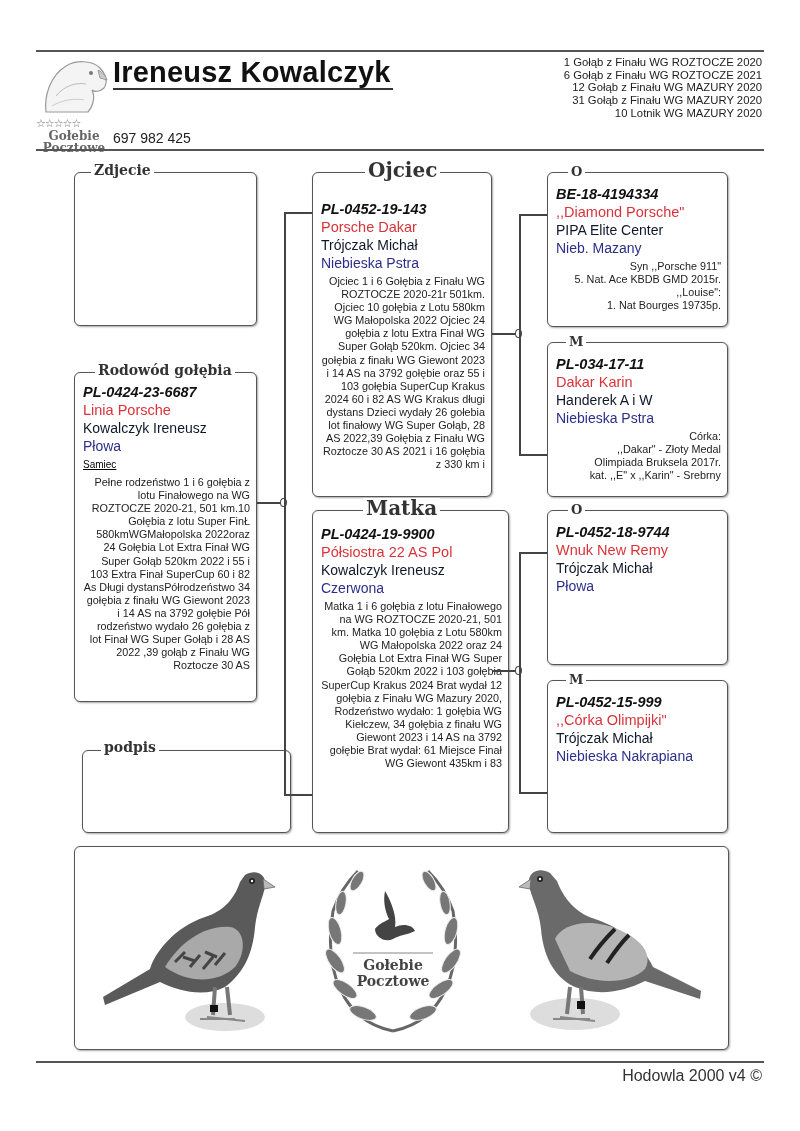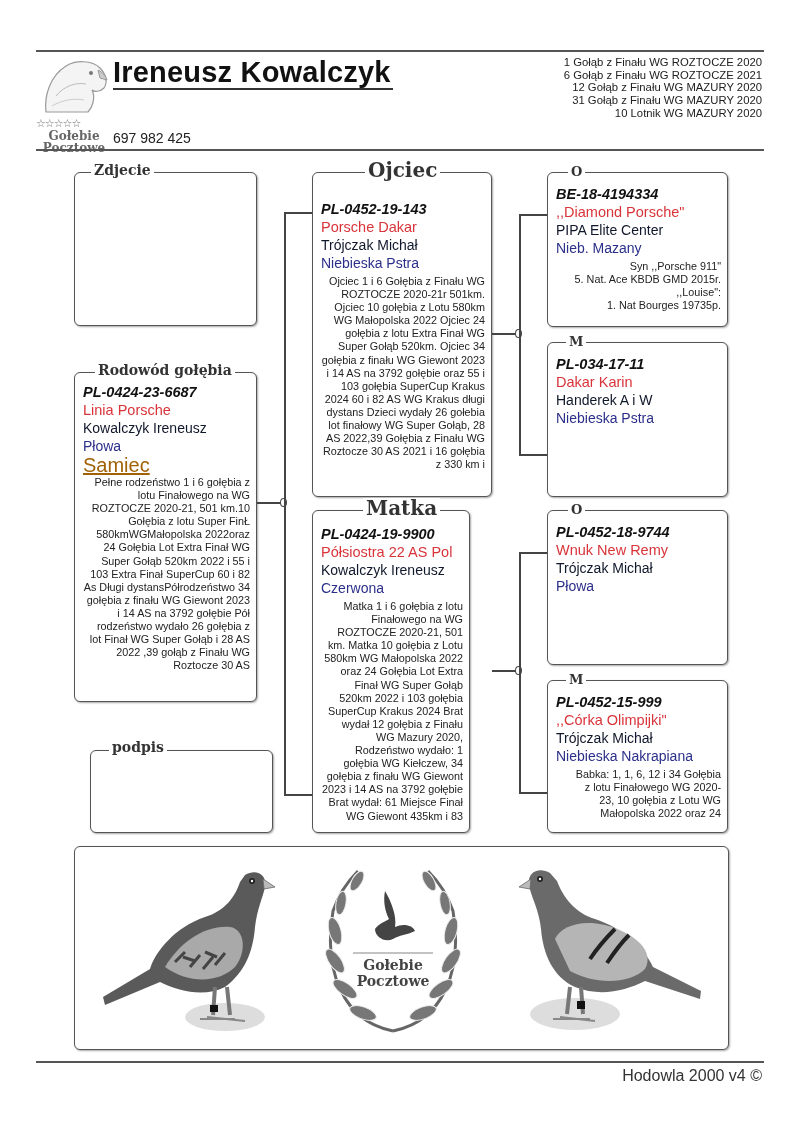--- a/index.html
+++ b/index.html
@@ -15,21 +15,21 @@
   .box { position:absolute; border:1.5px solid #555; border-radius:6px; background:#fff; box-shadow:1px 1px 2px rgba(0,0,0,0.35); box-sizing:border-box;padding-left:40px; }
   .legend { position:absolute; background:#fff; font-family:"DejaVu Serif", serif; font-weight:bold; color:#333; padding:0 3px; line-height:1; }
   .legend.big { font-size:20px; }
   .legend.med { font-size:14px; }
   .legend.small { font-size:13px; }
   .content { position:absolute; left:8px; right:6px; }
   .ring { font-weight:bold; font-style:italic; font-size:14.5px; color:#111; line-height:18px; }
   .name { font-size:14.5px; color:#d8343a; line-height:18px; }
   .breeder { font-size:14px; color:#0f172a; line-height:18px; }
   .color { font-size:14px; color:#2b2f8a; line-height:19px; }
-  .sex { font-size:20px; color:#a16207; line-height:18px;text-decoration:underline; }
+  .sex { font-size:10px; color:#000000; line-height:18px;text-decoration:underline; }
   .desc { font-size:10.8px; color:#222; line-height:13.1px; margin-top:2px;text-align:right; }
   .line { position:absolute; background:#444; }
   .node { position:absolute; width:5px; height:7px; border:1px solid #444; border-radius:50%; background:#fff; }
   .footer { right:38px; top:1067px; font-size:16px; color:#333; }
 </style>
 </head>
 <body>
 
 <div class="hr" style="left:36px; top:50px; width:728px;"></div>
 
@@ -69,42 +69,42 @@
   <div class="content" style="top:10px;">
     <div class="ring">PL-0424-23-6687</div>
     <div class="name">Linia Porsche</div>
     <div class="breeder">Kowalczyk Ireneusz</div>
     <div class="color">Płowa</div>
     <div class="sex">Samiec</div>
     <div class="desc" style="height:210px; overflow:hidden;">Pełne rodzeństwo 1 i 6 gołębia z lotu Finałowego na WG ROZTOCZE 2020-21, 501 km.10 Gołębia z lotu Super FinŁ 580kmWGMałopolska 2022oraz 24 Gołębia Lot Extra Finał WG Super Gołąb 520km 2022 i 55 i 103 Extra Finał SuperCup 60 i 82 As Długi dystansPółrodzeństwo 34 gołębia z finału WG Giewont 2023 i 14 AS na 3792 gołębie Pół rodzeństwo wydało 26 gołębia z lot Finał WG Super Gołąb i 28 AS 2022 ,39 gołąb z Finału WG Roztocze 30 AS</div>
   </div>
 </div>
 
-<div class="box" style="left:90px; top:750px; width:183px; height:83px;">
+<div class="box" style="left:82px; top:750px; width:209px; height:83px;">
   <span class="legend med" style="left:18px; top:-11px;">podpis</span>
 </div>
 
 <div class="line" style="left:257px; top:502px; width:27px; height:1.5px;"></div>
 <div class="node" style="left:280px; top:498px;"></div>
 <div class="line" style="left:284px; top:212px; width:1.5px; height:582px;"></div>
 <div class="line" style="left:284px; top:212px; width:28px; height:1.5px;"></div>
 <div class="line" style="left:284px; top:794px; width:28px; height:1.5px;"></div>
 
 <div class="box" style="left:312px; top:172px; width:180px; height:325px;">
   <span class="legend big" style="left:52px; top:-13px;">Ojciec</span>
   <div class="content" style="top:27px;">
     <div class="ring">PL-0452-19-143</div>
     <div class="name">Porsche Dakar</div>
     <div class="breeder">Trójczak Michał</div>
     <div class="color">Niebieska Pstra</div>
     <div class="desc" style="height:224px; overflow:hidden;">Ojciec 1 i 6 Gołębia z Finału WG ROZTOCZE 2020-21r 501km. Ojciec 10 gołębia z Lotu 580km WG Małopolska 2022 Ojciec 24 gołębia z lotu Extra Finał WG Super Gołąb 520km. Ojciec 34 gołębia z finału WG Giewont 2023 i 14 AS na 3792 gołębie oraz 55 i 103 gołębia SuperCup Krakus 2024 60 i 82 AS WG Krakus długi dystans Dzieci wydały 26 gołebia lot finałowy WG Super Gołąb, 28 AS 2022,39 Gołębia z Finału WG Roztocze 30 AS 2021 i 16 gołębia z 330 km i</div>
   </div>
 </div>
 
-<div class="box" style="left:312px; top:510px; width:158px; height:323px;">
+<div class="box" style="left:312px; top:510px; width:197px; height:323px;">
   <span class="legend big" style="left:50px; top:-13px;">Matka</span>
   <div class="content" style="top:14px;">
     <div class="ring">PL-0424-19-9900</div>
     <div class="name">Półsiostra 22 AS Pol</div>
     <div class="breeder">Kowalczyk Ireneusz</div>
     <div class="color">Czerwona</div>
     <div class="desc" style="height:224px; overflow:hidden;">Matka 1 i 6 gołębia z lotu Finałowego na WG ROZTOCZE 2020-21, 501 km. Matka 10 gołębia z Lotu 580km WG Małopolska 2022 oraz 24 Gołębia Lot Extra Finał WG Super Gołąb 520km 2022 i  103 gołębia SuperCup Krakus 2024 Brat wydał  12 gołębia  z Finału WG Mazury 2020, Rodzeństwo wydało: 1 gołębia WG Kiełczew, 34 gołębia z finału WG Giewont 2023 i 14 AS na 3792 gołębie Brat wydał: 61 Miejsce Finał WG Giewont 435km i 83</div>
   </div>
 </div>
 
@@ -136,46 +136,46 @@
   </div>
 </div>
 
 <div class="box" style="left:547px; top:342px; width:181px; height:155px;">
   <span class="legend small" style="left:18px; top:-8px;">M</span>
   <div class="content" style="top:12px;">
     <div class="ring">PL-034-17-11</div>
     <div class="name">Dakar Karin</div>
     <div class="breeder">Handerek A i W</div>
     <div class="color">Niebieska Pstra</div>
+    <div class="desc">
+      <div>Córka:</div>
+      <div>,,Dakar" - Złoty Medal</div>
+      <div>Olimpiada Bruksela 2017r.</div>
+      <div>kat. ,,E" x ,,Karin" - Srebrny</div>
+    </div>
   </div>
 </div>
 
 <div class="box" style="left:547px; top:510px; width:181px; height:155px;">
   <span class="legend small" style="left:20px; top:-8px;">O</span>
   <div class="content" style="top:12px;">
     <div class="ring">PL-0452-18-9744</div>
     <div class="name">Wnuk New Remy</div>
     <div class="breeder">Trójczak Michał</div>
     <div class="color">Płowa</div>
   </div>
 </div>
 
 <div class="box" style="left:547px; top:680px; width:181px; height:153px;">
   <span class="legend small" style="left:18px; top:-8px;">M</span>
   <div class="content" style="top:12px;">
     <div class="ring">PL-0452-15-999</div>
     <div class="name">,,Córka Olimpijki"</div>
     <div class="breeder">Trójczak Michał</div>
     <div class="color">Niebieska Nakrapiana</div>
-    <div class="desc">
-      <div>Babka: 1, 1, 6, 12 i 34 Gołębia</div>
-      <div>z lotu Finałowego WG 2020-</div>
-      <div>23, 10 gołębia z Lotu  WG</div>
-      <div>Małopolska 2022 oraz 24</div>
-    </div>
   </div>
 </div>
 
 <div class="box" style="left:74px; top:846px; width:655px; height:204px;">
 
   <svg class="abs" style="left:20px; top:10px;" width="200" height="185" viewBox="0 0 200 185">
     <ellipse cx="130" cy="160" rx="40" ry="14" fill="#ddd"></ellipse>
     <path d="M150 18 C160 12 172 16 170 30 C168 40 162 52 160 70 C158 95 150 115 130 130 C110 140 85 135 65 125 L10 148 L8 140 L55 112 C60 95 80 70 110 60 C130 54 140 40 145 25 Z" fill="#5a5a5a"></path>
     <path d="M70 110 C85 85 110 68 135 70 C150 72 152 95 140 110 C125 125 95 128 70 110 Z" fill="#a9a9a9"></path>
     <path d="M80 105 L90 95 M95 110 L105 98 M108 112 L118 100 M120 108 L130 96 M88 100 L100 104 M110 95 L122 100" stroke="#444" stroke-width="3"></path>

